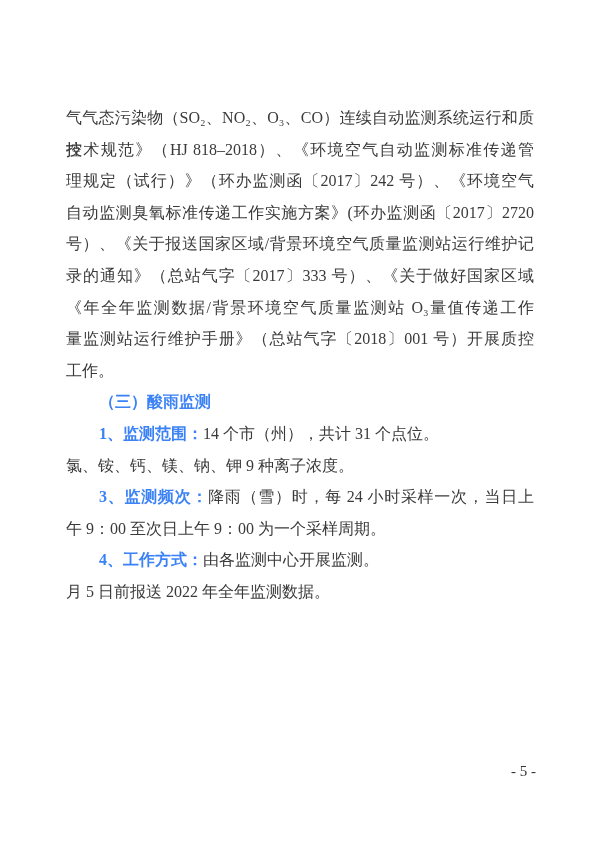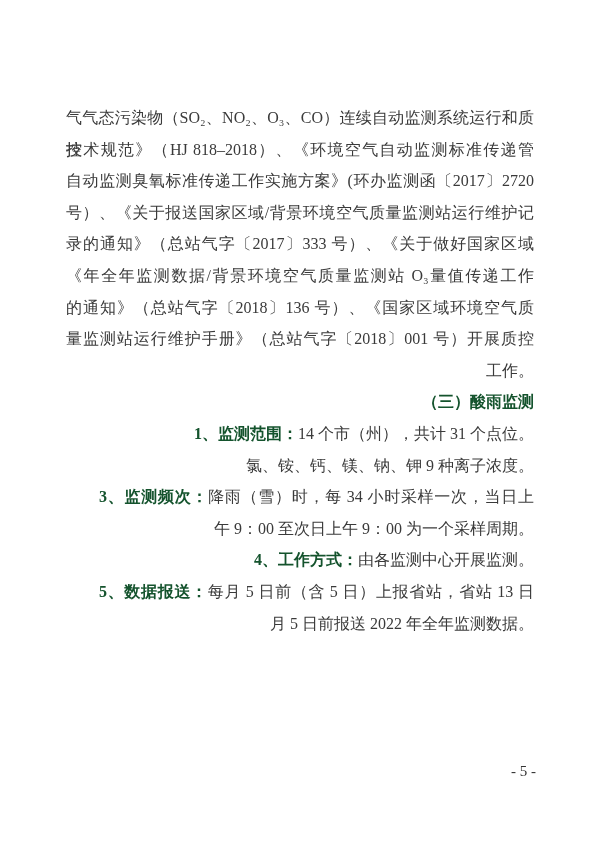--- a/index.html
+++ b/index.html
@@ -21,60 +21,59 @@
     position: absolute;
     left: 66px;
     top: 102px;
     width: 468px;
   }
   .line {
     font-size: 16px;
     line-height: 31.6px;
     height: 31.6px;
     white-space: normal;
-    text-align: right;
+    text-align: left;
   }
   .fill {
     text-align: justify;
     text-align-last: justify;
   }
   .indent {
     text-indent: 33px;
   }
   .b {
     font-weight: bold;
-    color: #14532d;
+    color: #3b82f6;
   }
   .pageno {
     position: absolute;
     top: 761px;
     right: 85px;
     font-size: 15px;
     line-height: 20px;
     color: #333333;
     font-family: "Liberation Serif", "DejaVu Serif", serif;
   }
 </style>
 </head>
 <body>
 
 <div class="page">
   <div class="content">
     <div class="line fill"><span class="b"></span><span>气气态污染物（SO₂、NO₂、O₃、CO）连续自动监测系统运行和质控</span></div>
     <div class="line fill"><span class="b"></span><span>技术规范》（HJ 818–2018）、《环境空气自动监测标准传递管</span></div>
+    <div class="line fill"><span class="b"></span><span>理规定（试行）》（环办监测函〔2017〕242 号）、《环境空气</span></div>
     <div class="line fill"><span class="b"></span><span>自动监测臭氧标准传递工作实施方案》(环办监测函〔2017〕2720</span></div>
     <div class="line fill"><span class="b"></span><span>号）、《关于报送国家区域/背景环境空气质量监测站运行维护记</span></div>
     <div class="line fill"><span class="b"></span><span>录的通知》（总站气字〔2017〕333 号）、《关于做好国家区域</span></div>
     <div class="line fill"><span class="b"></span><span>《年全年监测数据/背景环境空气质量监测站 O₃量值传递工作</span></div>
-    <div class="line fill"><span class="b"></span><span>的通知》（总站气字〔2018〕136 号）、《国家区域环境空气质</span></div>
     <div class="line fill"><span class="b"></span><span>量监测站运行维护手册》（总站气字〔2018〕001 号）开展质控</span></div>
     <div class="line"><span class="b"></span><span>工作。</span></div>
     <div class="line indent"><span class="b">（三）酸雨监测</span><span></span></div>
     <div class="line indent"><span class="b">1、监测范围：</span><span>14 个市（州），共计 31 个点位。</span></div>
     <div class="line"><span class="b"></span><span>氯、铵、钙、镁、钠、钾 9 种离子浓度。</span></div>
-    <div class="line indent fill"><span class="b">3、监测频次：</span><span>降雨（雪）时，每 34 小时采样一次，当日上</span></div>
+    <div class="line indent fill"><span class="b">3、监测频次：</span><span>降雨（雪）时，每 24 小时采样一次，当日上</span></div>
     <div class="line"><span class="b"></span><span>午 9：00 至次日上午 9：00 为一个采样周期。</span></div>
     <div class="line indent"><span class="b">4、工作方式：</span><span>由各监测中心开展监测。</span></div>
-    <div class="line indent fill"><span class="b">5、数据报送：</span><span>每月 5 日前（含 5 日）上报省站，省站 13 日</span></div>
     <div class="line"><span class="b"></span><span>月 5 日前报送 2022 年全年监测数据。</span></div>
   </div>
   <div class="pageno">- 5 -</div>
 </div>
 
 </body></html>

